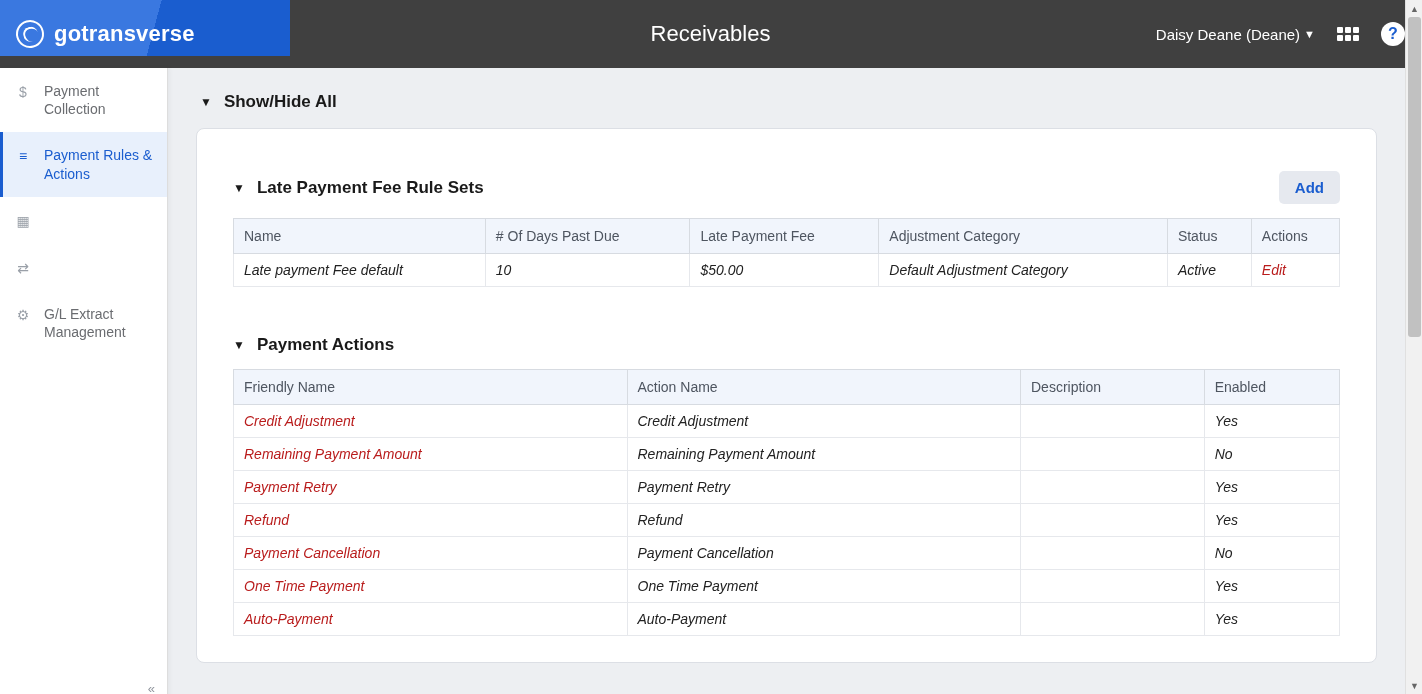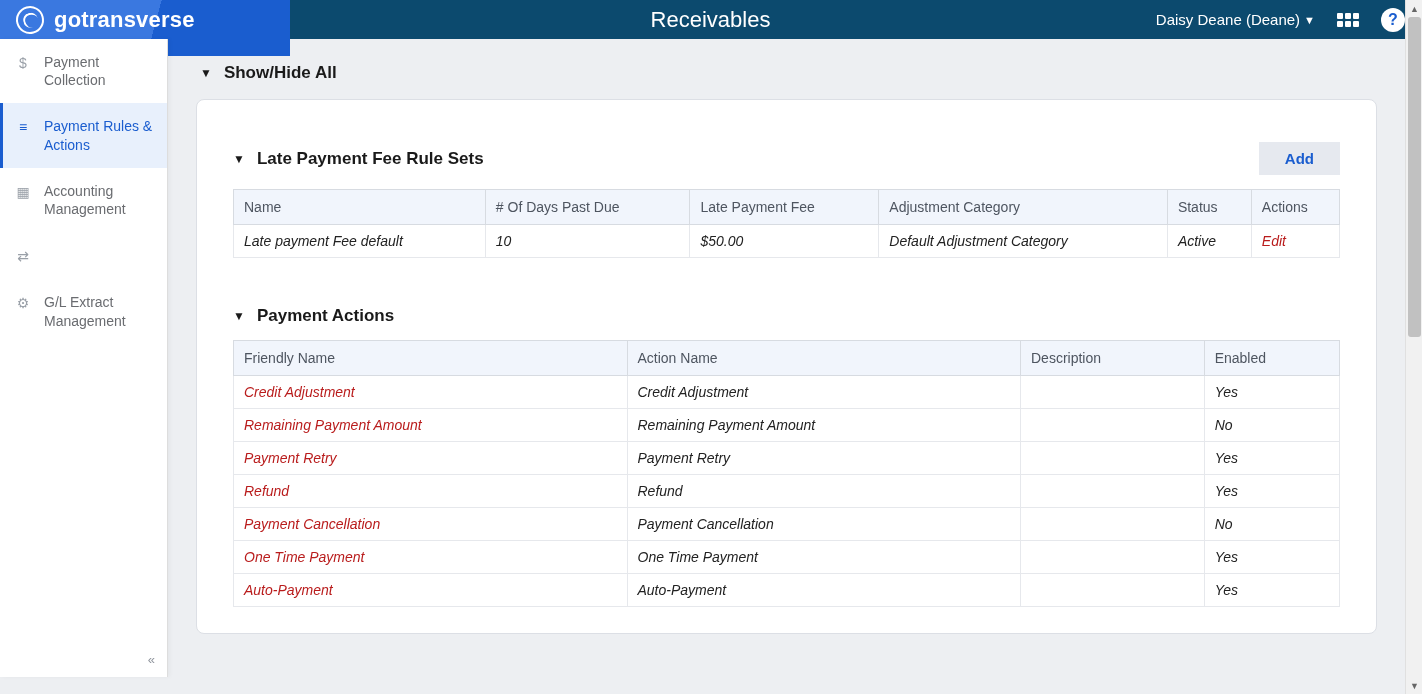--- a/index.html
+++ b/index.html
@@ -29,22 +29,22 @@
     position: absolute; left: 2px; top: 17px;
     width: 13px; height: 320px;
     background: #c1c1c1; border-radius: 3px;
   }
   .app {
     width: 1405px; height: 694px; overflow: hidden;
     position: relative; background: #edeff2;
   }
   .header {
     position: relative;
-    height: 39px;
-    background: #0c4a6e;
+    height: 68px;
+    background: #404040;
     color: #fff;
     display: flex;
     align-items: center;
   }
   .header .triangle2 {
     position: absolute; left: 0; top: 0;
     width: 290px; height: 56px;
     background: linear-gradient(105deg, #3a78e0 53%, #1a5dcf 53%);
     z-index: 0;
   }
@@ -141,21 +141,21 @@
     margin-bottom: 14px;
   }
   .section-title {
     display: flex; align-items: center; gap: 12px;
     font-weight: 700; font-size: 17px; color: #1a1a1a;
     cursor: pointer;
   }
   .btn-add {
     background: #e6e9ef; border: none;
     color: #1a5dcf; font-weight: 600; font-size: 15px;
-    padding: 8px 26px; border-radius: 0; cursor: pointer;
+    padding: 8px 16px; border-radius: 5px; cursor: pointer;
   }
   table {
     width: 100%; border-collapse: collapse;
     border: 1px solid #d7dbe1; font-size: 14px;
   }
   thead th {
     background: #f1f5fc; text-align: left;
     color: #4e5560; font-weight: 500;
     padding: 9px 10px; border: 1px solid #d7dbe1;
     border-left-width:0;
@@ -203,21 +203,20 @@
       <div class="side-item">
         <span class="icn">$</span>
         <span>Payment Collection</span>
       </div>
       <div class="side-item active">
         <span class="icn">≡</span>
         <span>Payment Rules &amp; Actions</span>
       </div>
       <div class="side-item">
         <span class="icn">▦</span>
-        <span>Accounting Management</span>
       </div>
       <div class="side-item">
         <span class="icn">⇄</span>
       </div>
       <div class="side-item">
         <span class="icn">⚙</span>
         <span>G/L Extract Management</span>
       </div>
       <div class="sb-collapse">
         <span>«</span>

